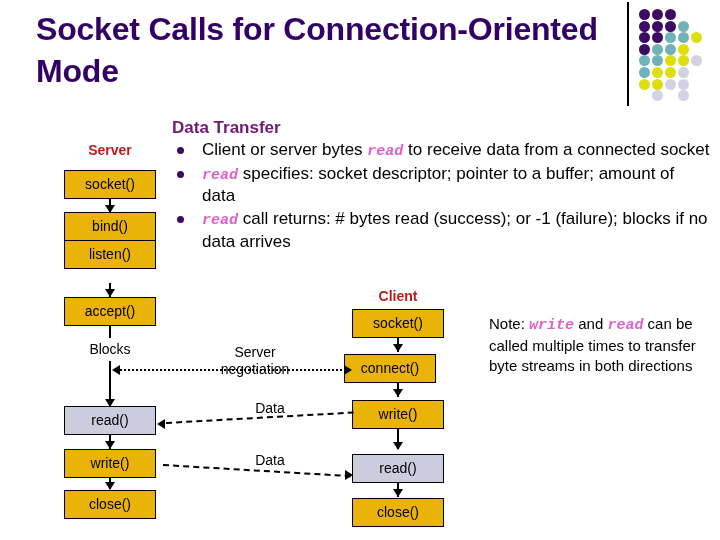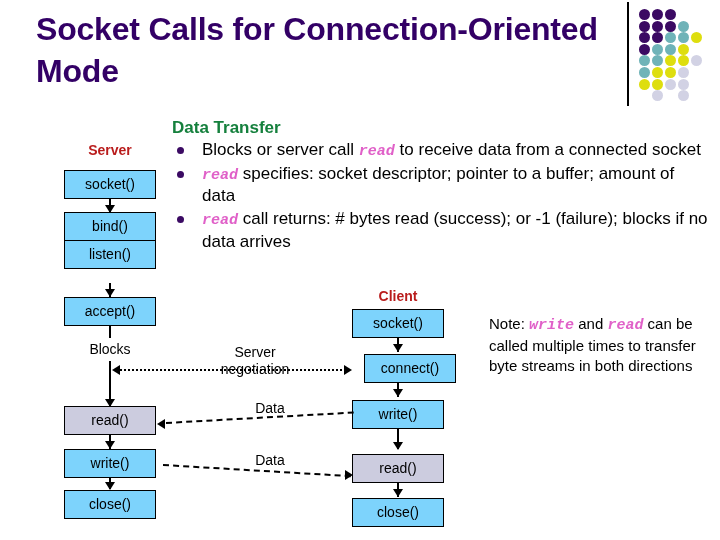--- a/index.html
+++ b/index.html
@@ -59,21 +59,21 @@
     font-weight: bold;
     color: #b91c1c;
     text-align: center;
     width: 92px;
   }
   .flow-box {
     position: absolute;
     width: 92px;
     height: 29px;
     border: 1.5px solid #000000;
-    background: #7dd3fc;
+    background: #eab308;
     box-sizing: border-box;
     font-size: 14px;
     line-height: 26px;
     text-align: center;
     color: #000000;
   }
   .flow-box.highlight {
     background: #ccccdf;
   }
   .flow-label {
@@ -102,21 +102,21 @@
   
   #data-transfer {
     position: absolute;
     left: 172px;
     top: 118px;
     width: 540px;
   }
   #dt-heading {
     font-size: 17px;
     font-weight: bold;
-    color: #15803d;
+    color: #701a75;
     margin-bottom: 1px;
   }
   .bullet-row {
     position: relative;
     padding-left: 30px;
     font-size: 17px;
     line-height: 1.30;
     margin-bottom: 1px;
     color: #000000;
   }
@@ -216,21 +216,21 @@
     <span class="dot" style="left: 39px; top: 69.6px; background: rgb(210, 210, 228);"></span>
     <span class="dot" style="left: 13px; top: 81.2px; background: rgb(210, 210, 228);"></span>
     <span class="dot" style="left: 39px; top: 81.2px; background: rgb(210, 210, 228);"></span>
   </div>
 
 <div id="data-transfer">
   <div id="dt-heading">Data Transfer</div>
 
   <div class="bullet-row">
     <span class="bullet-dot"></span>
-    <span class="bullet-text"><span>Blocks or server call  </span><span class="kw">read</span><span> to receive data from a connected socket</span></span>
+    <span class="bullet-text"><span>Client or server bytes  </span><span class="kw">read</span><span> to receive data from a connected socket</span></span>
   </div>
   <div class="bullet-row">
     <span class="bullet-dot"></span>
     <span class="bullet-text"><span class="kw">read</span><span> specifies: socket descriptor; pointer to a buffer; amount of data</span></span>
   </div>
   <div class="bullet-row">
     <span class="bullet-dot"></span>
     <span class="bullet-text"><span class="kw">read</span><span> call returns: # bytes read (success); or -1 (failure); blocks if no data arrives</span></span>
   </div>
 </div>
@@ -266,21 +266,21 @@
 <div class="vhead" style="left:105px; top:482px;"></div>
 
 <div class="flow-box" style="left:64px; top:490px;">close()</div>
 
 <div class="col-header" style="left:352px; top:288px;">Client</div>
 
 <div class="flow-box" style="left:352px; top:309px;">socket()</div>
 <div class="vconn" style="left:397px; top:338px; height:14px;"></div>
 <div class="vhead" style="left:393px; top:344px;"></div>
 
-<div class="flow-box" style="left:364px; top:354px;">connect()</div>
+<div class="flow-box" style="left:344px; top:354px;">connect()</div>
 <div class="vconn" style="left:397px; top:383px; height:14px;"></div>
 <div class="vhead" style="left:393px; top:389px;"></div>
 
 <div class="flow-box" style="left:352px; top:400px;">write()</div>
 <div class="vconn" style="left:397px; top:429px; height:20px;"></div>
 <div class="vhead" style="left:393px; top:442px;"></div>
 
 <div class="flow-box highlight" style="left:352px; top:454px;">read()</div>
 <div class="vconn" style="left:397px; top:483px; height:14px;"></div>
 <div class="vhead" style="left:393px; top:489px;"></div>

